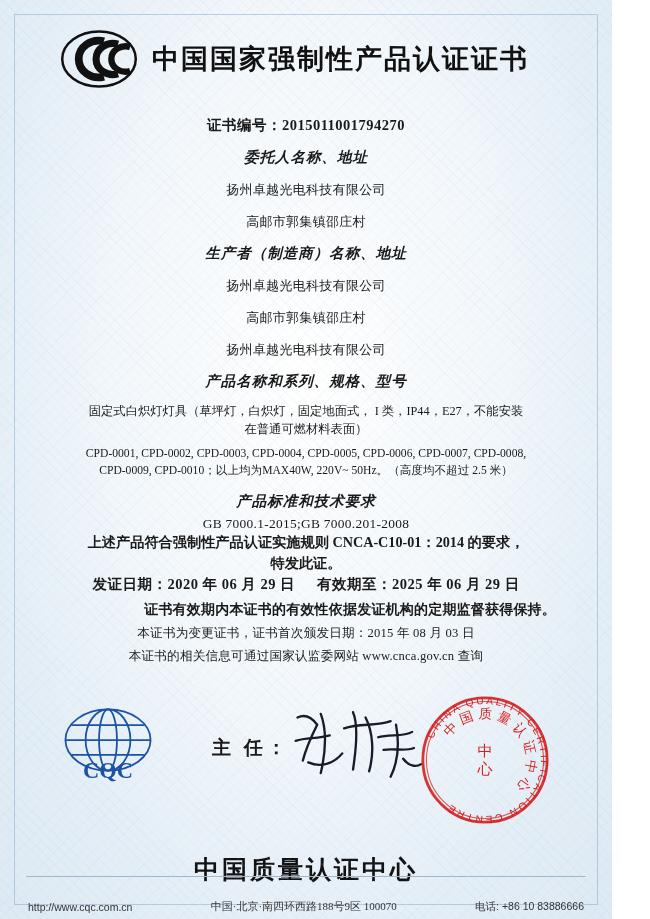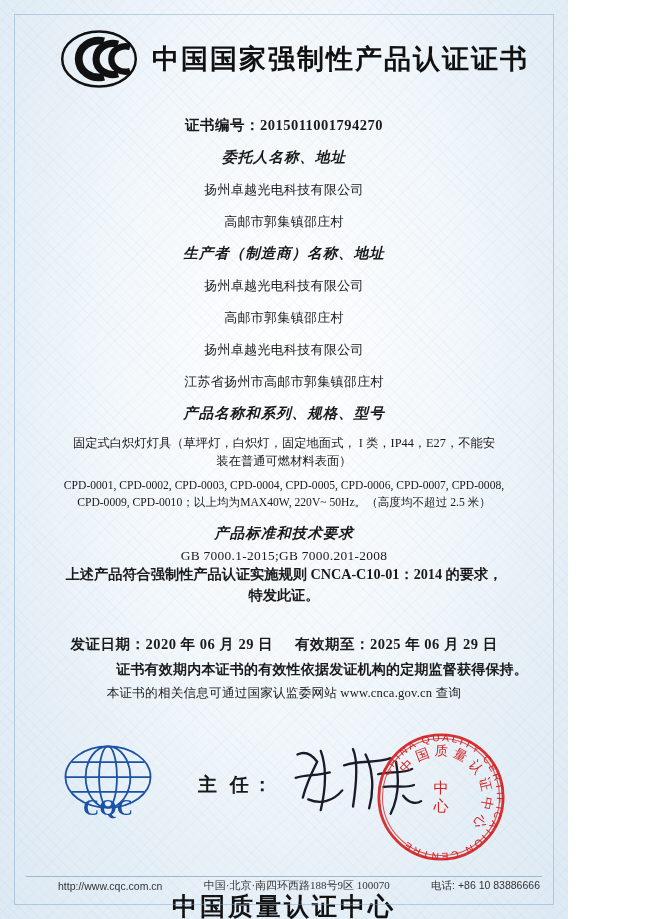--- a/index.html
+++ b/index.html
@@ -9,21 +9,21 @@
   }
   body {
     width: 650px;
     height: 919px;
     font-family: "Liberation Serif", "DejaVu Serif", serif;
     color: #1a1a1a;
     overflow: hidden;
   }
   .certificate {
     position: relative;
-    width: 568px;
+    width: 612px;
     height: 919px;
     background:
       radial-gradient(ellipse at 50% 40%, #ffffff 0%, #f2f7fb 45%, #e4eef6 75%, #dde9f3 100%);
     box-sizing: border-box;
     overflow: hidden;
   }
   
   .texture {
     position: absolute;
     inset: 0;
@@ -58,21 +58,21 @@
     font-weight: bold;
     letter-spacing: 2px;
     color: #111;
     font-family: "DejaVu Serif", "Liberation Serif", serif;
   }
 
   
   .body-area {
     position: relative;
     text-align: center;
-    padding: 0 40px;
+    padding: 0 56px;
   }
   .cert-number {
     font-size: 14.5px;
     font-weight: bold;
     margin-top: 18px;
     letter-spacing: 0.5px;
   }
   .section-title {
     font-size: 14.5px;
     font-weight: bold;
@@ -108,21 +108,21 @@
     font-size: 14.2px;
     font-weight: bold;
     line-height: 1.45;
   }
   .rule-statement .second {
     display: block;
   }
   .dates {
     font-size: 14.5px;
     font-weight: bold;
-    margin-top: 29px;
+    margin-top: 1px;
     letter-spacing: 0.5px;
   }
   .dates .gap { display: inline-block; width: 22px; }
   .validity-note {
     font-size: 14px;
     font-weight: bold;
     margin-top: 7px;
     letter-spacing: 0.2px;
     text-align: right;
   }
@@ -140,21 +140,21 @@
   }
   .cqc-logo {
     position: absolute;
     left: 52px;
     top: 18px;
     width: 112px;
     height: 78px;
   }
   .director {
     position: absolute;
-    left: 198px;
+    left: 212px;
     top: 46px;
     font-size: 19px;
     font-weight: bold;
     letter-spacing: 4px;
   }
   .signature {
     position: absolute;
     left: 290px;
     top: 16px;
     width: 135px;
@@ -179,28 +179,27 @@
   }
   .footer-rule {
     position: absolute;
     left: 26px; right: 26px;
     bottom: 42px;
     border-top: 1px solid #9fb8cc;
   }
   .footer {
     position: absolute;
     left: 28px; right: 28px;
-    bottom: 26px;
+    bottom: 5px;
     display: flex;
     justify-content: space-between;
     align-items: center;
     font-size: 10.5px;
     color: #333;
     font-family: "Liberation Sans", sans-serif;
-    margin-left: 30px;
   }
   .footer .center {
     font-family: "Liberation Serif", serif;
     font-size: 11px;
   }
 </style>
 </head>
 <body>
 
 <div class="certificate">
@@ -225,39 +224,41 @@
 
     <div class="section-title">委托人名称、地址</div>
     <div class="section-line">扬州卓越光电科技有限公司</div>
     <div class="section-line">高邮市郭集镇邵庄村</div>
 
     <div class="section-title">生产者（制造商）名称、地址</div>
     <div class="section-line">扬州卓越光电科技有限公司</div>
     <div class="section-line">高邮市郭集镇邵庄村</div>
 
     <div class="section-line">扬州卓越光电科技有限公司</div>
-    <div class="section-line">江苏省扬州市高邮市郭集镇邵庄村</div>
 
     <div class="section-title">产品名称和系列、规格、型号</div>
     <div class="product-desc">固定式白炽灯灯具（草坪灯，白炽灯，固定地面式， I 类，IP44，E27，不能安装在普通可燃材料表面）</div>
     <div class="model-list">CPD-0001, CPD-0002, CPD-0003, CPD-0004, CPD-0005, CPD-0006, CPD-0007, CPD-0008, CPD-0009, CPD-0010；以上均为MAX40W, 220V~ 50Hz。（高度均不超过 2.5 米）</div>
 
     <div class="section-title">产品标准和技术要求</div>
     <div class="standards">GB 7000.1-2015;GB 7000.201-2008</div>
 
     <div class="rule-statement">
       <span>上述产品符合强制性产品认证实施规则 CNCA-C10-01：2014 的要求，</span>
       <span class="second">特发此证。</span>
     </div>
 
     <div class="dates">
       <span>发证日期：</span><span>2020 年 06 月 29 日</span><span class="gap"></span><span>有效期至：</span><span>2025 年 06 月 29 日</span>
     </div>
 
     <div class="validity-note">证书有效期内本证书的有效性依据发证机构的定期监督获得保持。</div>
+    <div class="small-note">
+      <span>本证书为变更证书，</span><span>证书首次颁发日期：2015 年 08 月 03 日</span>
+    </div>
     <div class="small-note">本证书的相关信息可通过国家认监委网站 www.cnca.gov.cn 查询</div>
   </div>
 
   <div class="sign-area">
 
     <svg class="cqc-logo" viewBox="0 0 150 104">
       <g fill="none" stroke="#1b52a4" stroke-width="2.4">
         <ellipse cx="75" cy="44" rx="57" ry="41"></ellipse>
         <ellipse cx="75" cy="44" rx="30" ry="41"></ellipse>
         <ellipse cx="75" cy="44" rx="12" ry="41"></ellipse>

